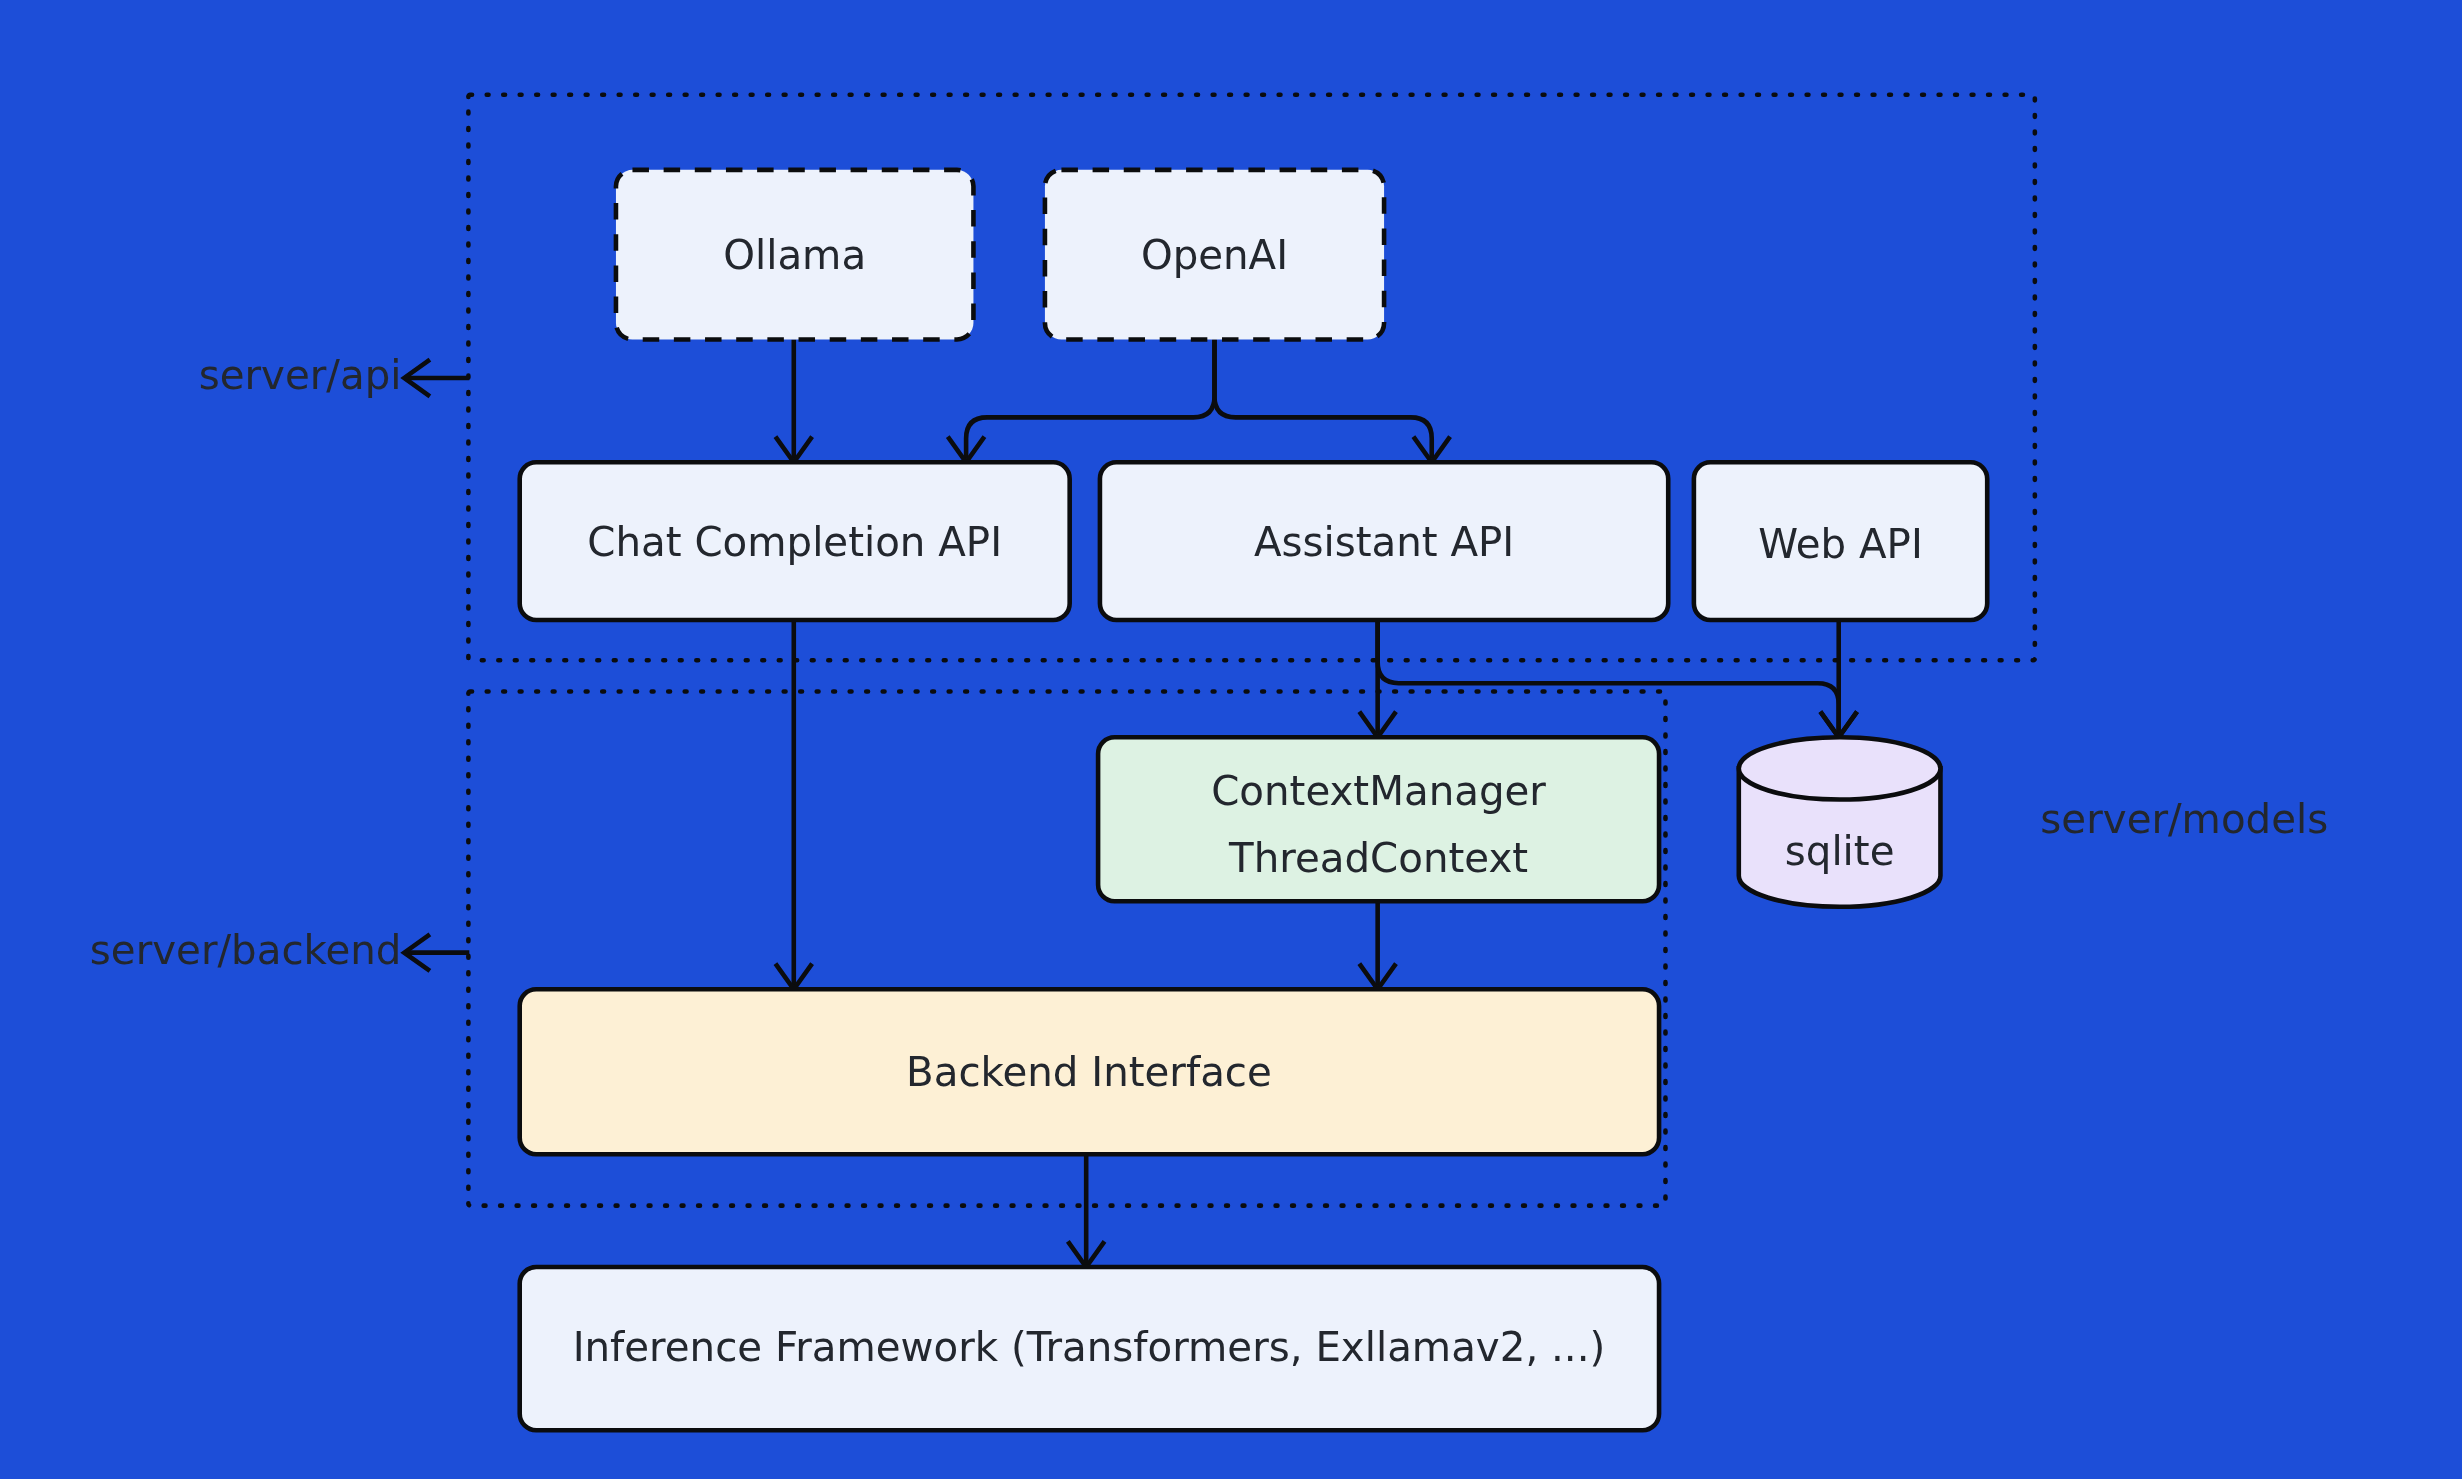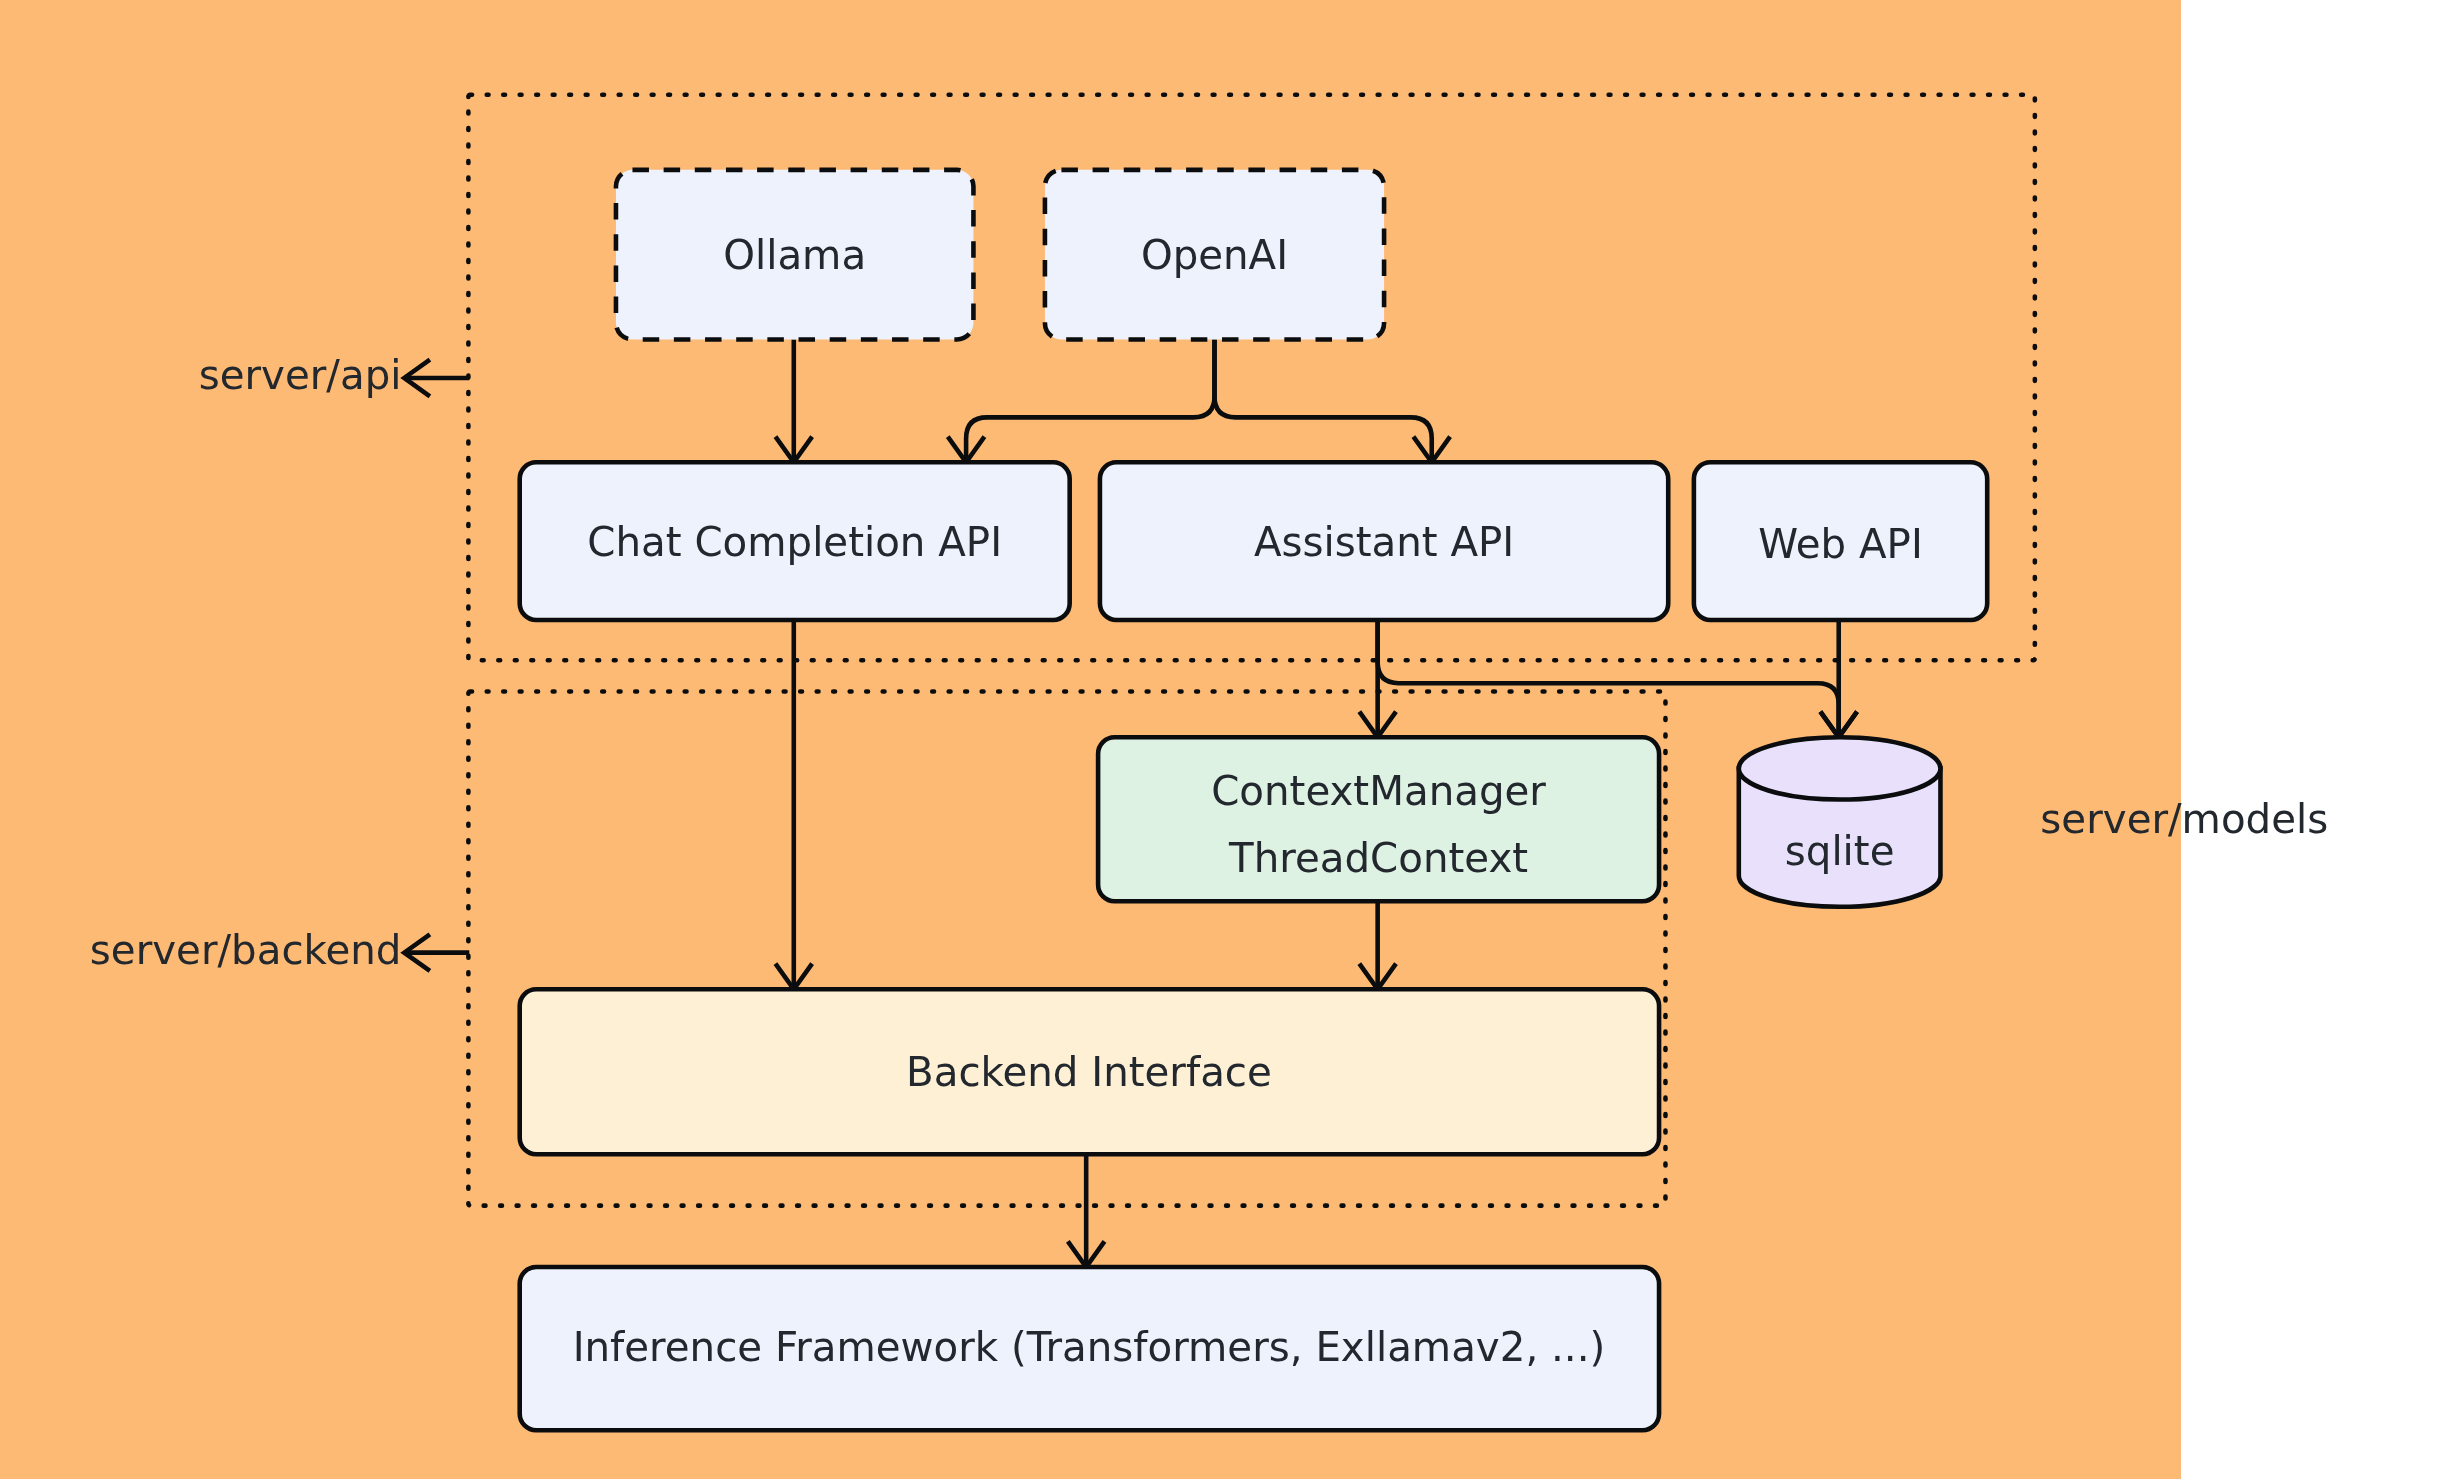--- a/index.html
+++ b/index.html
@@ -8,23 +8,23 @@
     background: #ffffff;
   }
   body {
     width: 2462px;
     height: 1480px;
     overflow: hidden;
     font-family: "DejaVu Sans", "Liberation Sans", sans-serif;
   }
   #diagram-root {
     position: relative;
-    width: 2181px;
+    width: 2462px;
     height: 1480px;
-    background: #fdba74;
+    background: #1d4ed8;
   }
   svg#diagram-svg {
     position: absolute;
     inset: 0;
     width: 2462px;
     height: 1480px;
     display: block;
   }
   .node-label {
     font-family: "DejaVu Sans", "Liberation Sans", sans-serif;

